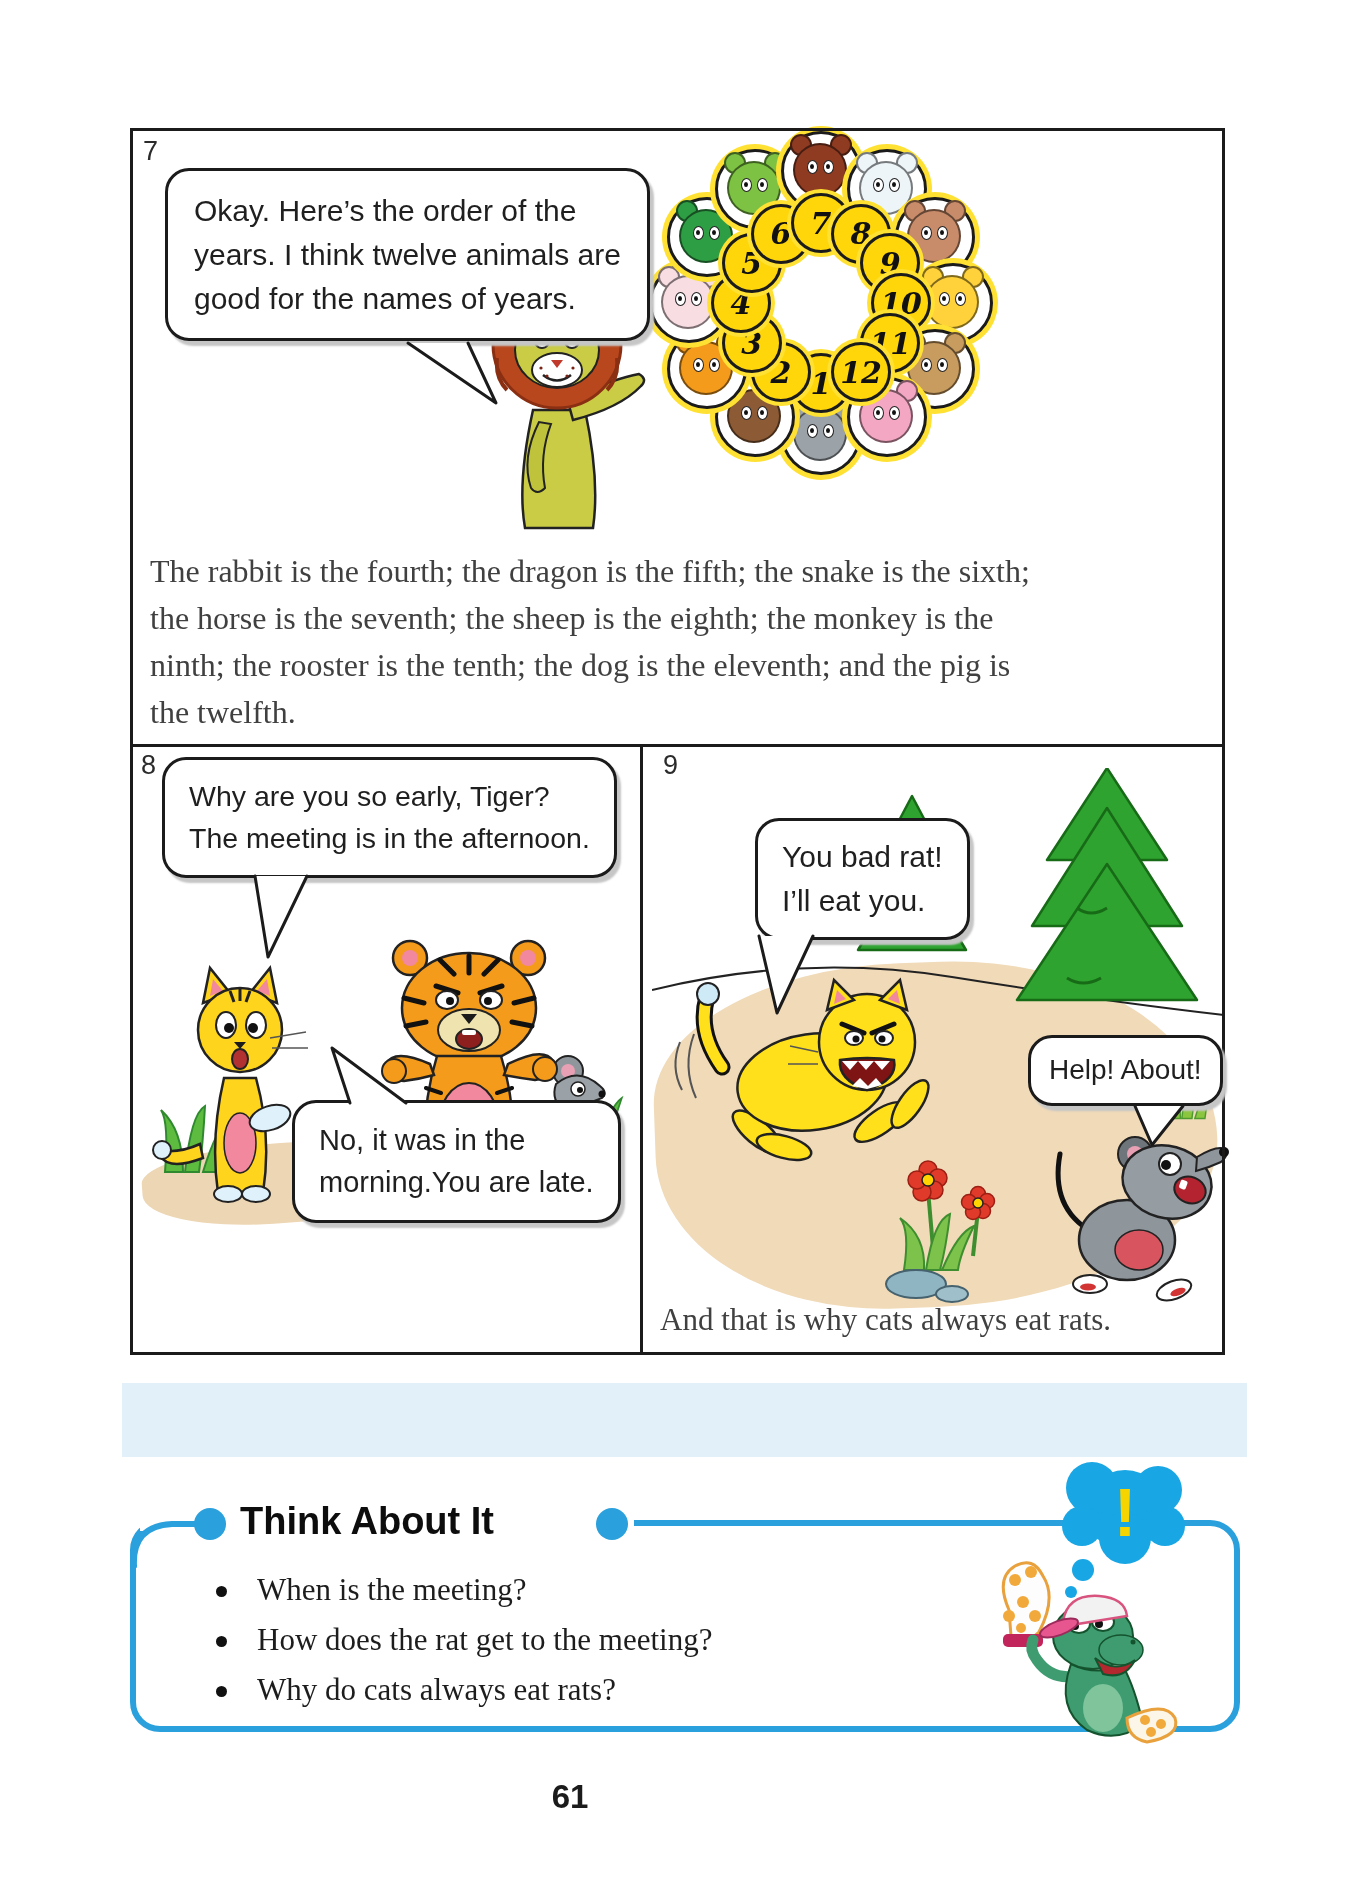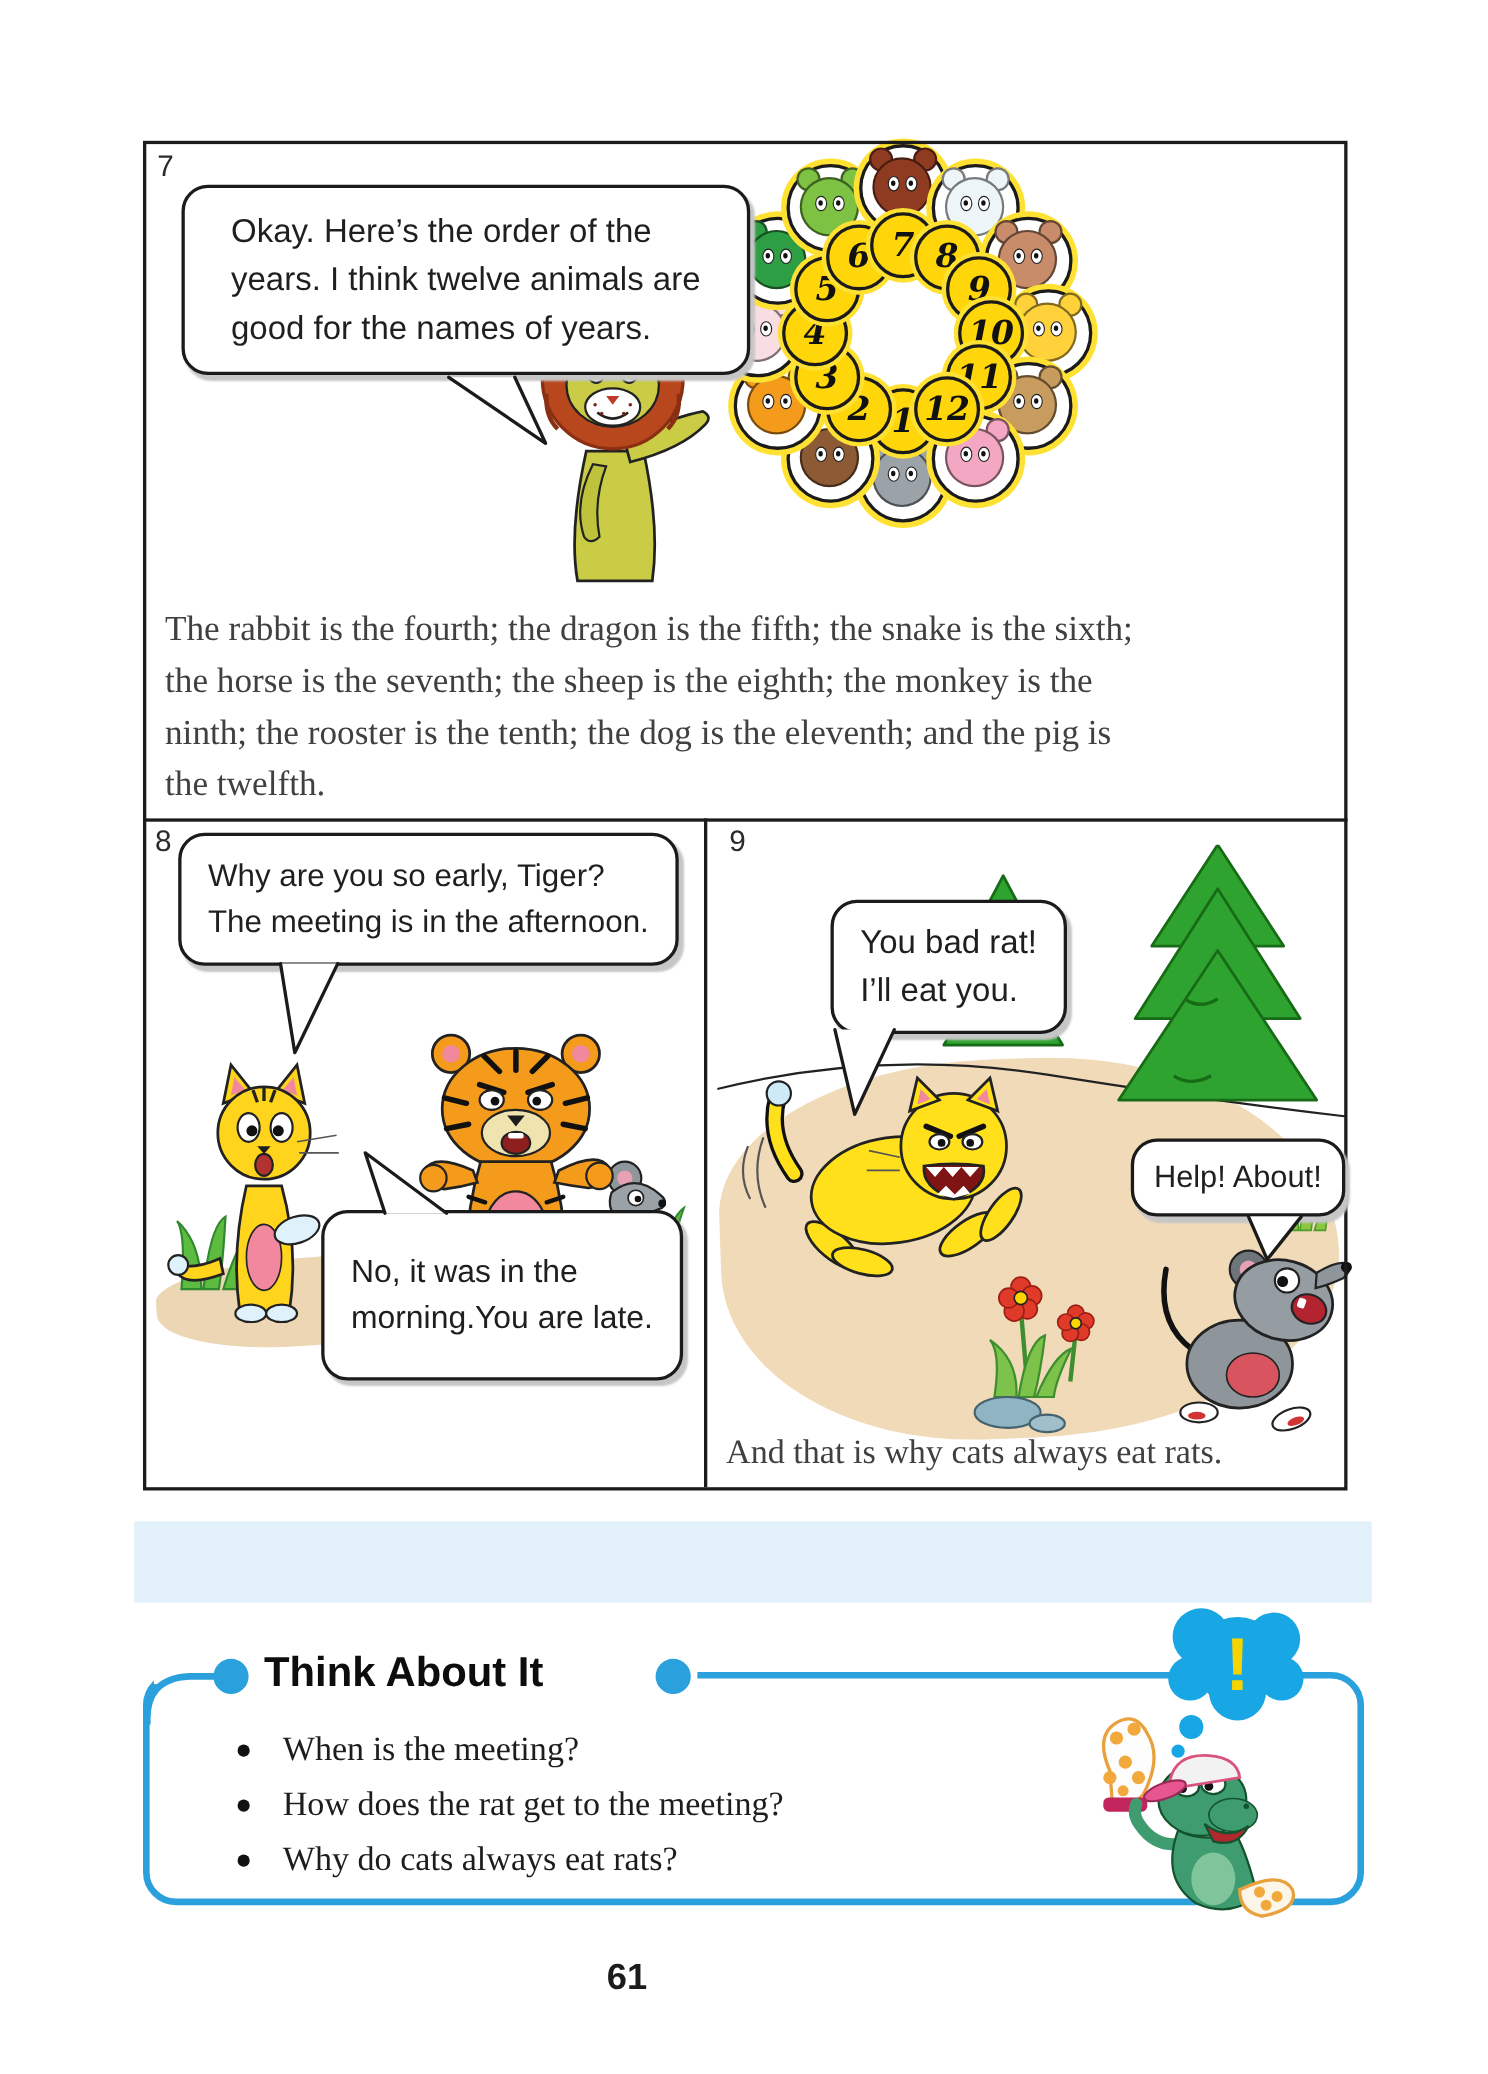--- a/index.html
+++ b/index.html
@@ -47,21 +47,21 @@
 <body>
 
 <div class="page">
 
   <div class="outerbox" style="left:130px;top:128px;width:1089px;height:1221px"></div>
   <div class="panelline" style="left:130px;top:744px;width:1095px;height:3px"></div>
   <div class="panelline" style="left:640px;top:744px;width:3px;height:608px"></div>
 
   <div class="plabel" style="left:143px;top:136px">7</div>
 
-  <div class="bubble" style="left:165px;top:168px;padding:18px 42px;font-size:30px">Okay. Here’s the order of the
+  <div class="bubble" style="left:165px;top:168px;padding:18px 26px;font-size:30px">Okay. Here’s the order of the
 years. I think twelve animals are
 good for the names of years.</div>
   <svg class="tail" style="left:390px;top:331px" width="130" height="80" viewBox="0 0 130 80">
     <polygon points="18,12 78,12 106,72" fill="#fff"></polygon>
     <polyline points="18,12 106,72 78,12" fill="none" stroke="#1b1b1b" stroke-width="3" stroke-linejoin="round" stroke-linecap="round"></polyline>
   </svg>
 
   <svg class="abs" style="left:455px;top:258px;z-index:2" width="205" height="272" viewBox="0 0 205 272">
     <path d="M78 152 Q62 225 70 270 L138 270 Q145 222 130 152 Z" fill="#C9CC44" stroke="#222" stroke-width="2.5"></path>
     <path d="M118 162 Q165 150 186 128 Q193 121 184 116 Q162 120 112 140 Z" fill="#C9CC44" stroke="#222" stroke-width="2.5"></path>
@@ -271,21 +271,21 @@
     <rect x="104" y="102" width="14" height="5" rx="2" fill="#fff"></rect>
     <path d="M79 128 Q60 190 70 256 L152 256 Q162 190 143 128 Z" fill="#F49B1B" stroke="#222" stroke-width="2.5"></path>
     <ellipse cx="111" cy="200" rx="31" ry="45" fill="#F2889E" stroke="#222" stroke-width="2"></ellipse>
     <path d="M68 160 L83 165 M154 160 L139 165 M66 196 L81 199 M156 196 L141 199 M70 232 L85 234 M152 232 L137 234" stroke="#111" stroke-width="4" stroke-linecap="round"></path>
     <path d="M72 136 Q36 120 28 136 Q25 152 46 153 Q62 151 76 147 Z" fill="#F49B1B" stroke="#222" stroke-width="2.5"></path>
     <circle cx="36" cy="143" r="12" fill="#F49B1B" stroke="#222" stroke-width="2"></circle>
     <path d="M150 136 Q186 118 195 133 Q198 149 177 152 Q161 150 146 147 Z" fill="#F49B1B" stroke="#222" stroke-width="2.5"></path>
     <circle cx="187" cy="141" r="12" fill="#F49B1B" stroke="#222" stroke-width="2"></circle>
   </svg>
 
-  <div class="bubble" style="left:292px;top:1100px;padding:32px 24px;font-size:29px">No, it was in the
+  <div class="bubble" style="left:292px;top:1100px;padding:16px 24px;font-size:29px">No, it was in the
 morning.You are late.</div>
   <svg class="tail" style="left:318px;top:1042px" width="110" height="66" viewBox="0 0 110 66">
     <polygon points="32,61 88,61 14,6" fill="#fff"></polygon>
     <polyline points="32,61 14,6 88,61" fill="none" stroke="#1b1b1b" stroke-width="3" stroke-linejoin="round" stroke-linecap="round"></polyline>
   </svg>
 
 
   <div class="plabel" style="left:663px;top:750px">9</div>
 
   <div class="gw" style="left:655px;top:962px;width:562px;height:345px;background:#F0DAB8;transform:rotate(-2deg)"></div>

